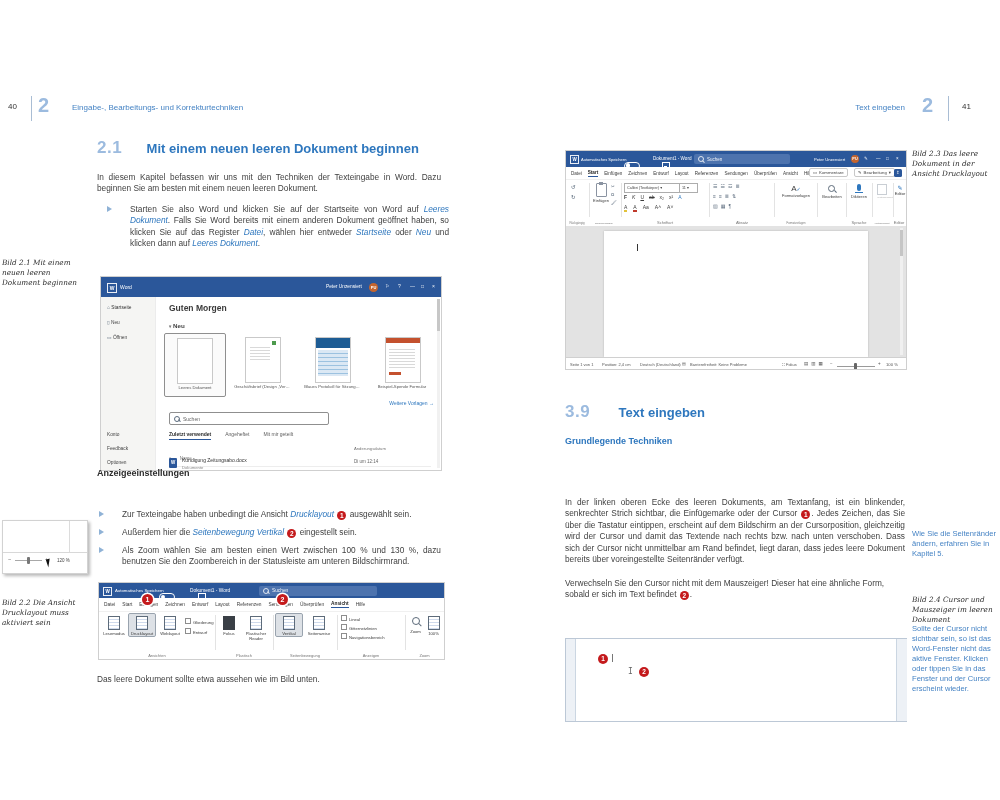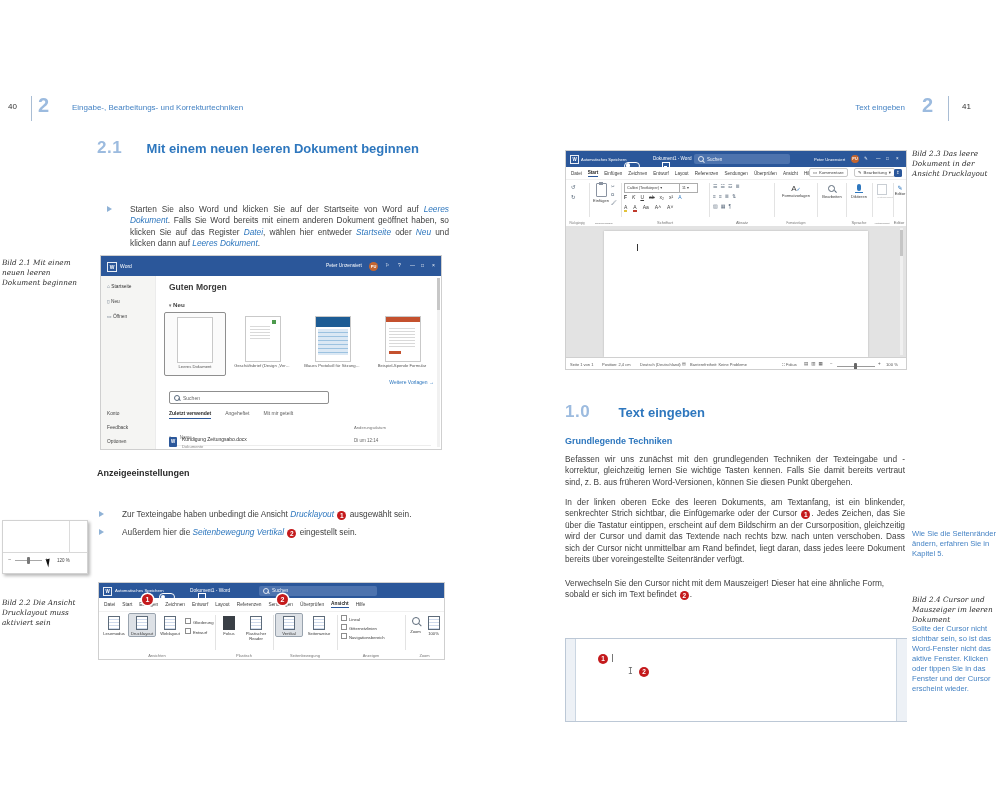--- a/index.html
+++ b/index.html
@@ -91,27 +91,28 @@
   </div>
   <div class="a caption" style="left:2px;top:598px;width:80px;">Bild 2.2 Die Ansicht Drucklayout muss aktiviert sein</div>
 
   <div class="a" style="left:97px;top:130px;width:344px;height:580px;">
 
     <div class="a" style="left:0;top:8px;width:344px;">
       <span class="sec-num">2.1</span>
       <span class="sec-title" style="margin-left:20px;">Mit einem neuen leeren Dokument beginnen</span>
     </div>
 
+    <div class="a body-text" style="left:0;top:42px;width:344px;">In diesem Kapitel befassen wir uns mit den Techniken der Texteingabe in Word. Dazu beginnen Sie am besten mit einem neuen leeren Dokument.</div>
 
     <div class="a" style="left:8px;top:74px;width:344px;">
       <div class="a bullet-tri" style="left:2px;top:2px;"></div>
       <div class="body-text" style="margin-left:25px;width:319px;"><span>Starten Sie also Word und klicken Sie auf der Startseite von Word auf </span><span class="seg-link">Leeres Dokument</span><span>. Falls Sie Word bereits mit einem anderen Dokument geöffnet haben, so klicken Sie auf das Register </span><span class="seg-link">Datei</span><span>, wählen hier entweder </span><span class="seg-link">Startseite</span><span> oder </span><span class="seg-link">Neu</span><span> und klicken dann auf </span><span class="seg-link">Leeres Dokument</span><span>.</span></div>
     </div>
 
-    <div class="shot" style="left:3px;top:125px;width:340px;height:193px;">
+    <div class="shot" style="left:3px;top:146px;width:340px;height:193px;">
       <div class="wtb" style="height:20px;">
         <span class="a wlogo" style="left:6px;top:6px;">W</span>
         <span class="a t5" style="left:19px;top:7px;">Word</span>
         <span class="a" style="left:225px;top:7px;font-size:4.8px;">Peter Unzensiert</span>
         <span class="a avatar" style="left:268px;top:5.5px;width:9px;height:9px;font-size:4px;line-height:9px;">PU</span>
         <span class="a winbtn t5" style="left:284px;top:6px;">⚐</span>
         <span class="a winbtn t5" style="left:297px;top:6px;">?</span>
         <span class="a winbtn t5" style="left:309px;top:6px;">—</span>
         <span class="a winbtn t5" style="left:320px;top:6px;">□</span>
         <span class="a winbtn t5" style="left:331px;top:6px;">×</span>
@@ -184,20 +185,24 @@
 
     <div class="a blk-head" style="left:0;top:338px;">Anzeigeeinstellungen</div>
 
     <div class="a" style="left:0;top:379px;width:344px;">
       <div class="a bullet-tri" style="left:2px;top:2px;"></div>
       <div class="body-text" style="margin-left:25px;width:319px;text-align:left;"><span>Zur Texteingabe haben unbedingt die Ansicht </span><span class="seg-link">Drucklayout</span><span> </span><span class="seg-badge">1</span><span> ausgewählt sein.</span></div>
     </div>
     <div class="a" style="left:0;top:397px;width:344px;">
       <div class="a bullet-tri" style="left:2px;top:2px;"></div>
       <div class="body-text" style="margin-left:25px;width:319px;text-align:left;"><span>Außerdem hier die </span><span class="seg-link">Seitenbewegung Vertikal</span><span> </span><span class="seg-badge">2</span><span> eingestellt sein.</span></div>
+    </div>
+    <div class="a" style="left:0;top:415px;width:344px;">
+      <div class="a bullet-tri" style="left:2px;top:2px;"></div>
+      <div class="body-text" style="margin-left:25px;width:319px;"><span>Als Zoom wählen Sie am besten einen Wert zwischen 100 % und 130 %, dazu benutzen Sie den Zoombereich in der Statusleiste am unteren Bildschirmrand.</span></div>
     </div>
 
     <div class="shot" style="left:1px;top:452px;width:345px;height:76px;">
       <div class="wtb" style="height:15px;">
         <span class="a wlogo" style="left:4px;top:3.5px;width:7px;height:7px;line-height:7px;font-size:4.5px;">W</span>
         <span class="a toggle" style="left:60px;top:4px;"></span>
         <span class="a" style="left:16px;top:5px;font-size:4.3px;">Automatisches Speichern</span>
         <span class="a savic" style="left:79px;top:4px;"></span>
         <span class="a t48" style="left:91px;top:4.5px;">Dokument1 - Word</span>
         <div class="spill" style="left:160px;top:2.5px;width:110px;height:10px;">
@@ -250,20 +255,21 @@
             <span class="a" style="left:7px;top:8px;width:3.5px;height:1px;background:#5d6b7a;transform:rotate(45deg);"></span>
           </div><span>Zoom</span>
         </div>
         <div class="vbtn" style="left:326px;top:2px;width:17px;"><div class="ic" style="width:10px;height:12px;"></div><span>100%</span></div>
         <div class="glabel" style="left:308px;width:35px;">Zoom</div>
       </div>
       <div class="badge-lg" style="left:43px;top:11px;">1</div>
       <div class="badge-lg" style="left:178px;top:11px;">2</div>
     </div>
 
+    <div class="a body-text" style="left:0;top:544px;width:344px;text-align:left;">Das leere Dokument sollte etwa aussehen wie im Bild unten.</div>
   </div>
 
   <div class="a" style="left:565px;top:150px;width:340px;height:600px;">
 
     <div class="shot" style="left:0;top:0;width:340px;height:218px;">
       <div class="wtb" style="height:16px;">
         <span class="a wlogo" style="left:4px;top:4px;width:7px;height:7px;line-height:7px;font-size:4.5px;">W</span>
         <span class="a toggle" style="left:58px;top:4.5px;"></span>
         <span class="a t4" style="left:15px;top:5.5px;">Automatisches Speichern</span>
         <span class="a savic" style="left:76px;top:4.5px;"></span>
@@ -403,27 +409,26 @@
         <span class="a t45" style="left:238px;top:3px;color:#555;letter-spacing:3px;">▤▥▦</span>
         <span class="a t45" style="left:264px;top:3px;color:#555;">−</span>
         <span class="a" style="left:271px;top:8px;width:38px;height:1px;background:#9a9a9a;"></span>
         <span class="a" style="left:288px;top:5px;width:2.5px;height:7px;background:#666;border-radius:1px;"></span>
         <span class="a t45" style="left:312px;top:3px;color:#555;">+</span>
         <span class="a t42" style="left:320px;top:3.5px;color:#555;">100 %</span>
       </div>
     </div>
 
     <div class="a" style="left:0;top:252px;width:340px;">
-      <span class="sec-num">1.0</span>
+      <span class="sec-num">3.9</span>
       <span class="sec-title" style="margin-left:24px;">Text eingeben</span>
     </div>
 
     <div class="a sub-head" style="left:0;top:286px;">Grundlegende Techniken</div>
 
-    <div class="a body-text" style="left:0;top:304px;width:340px;">Befassen wir uns zunächst mit den grundlegenden Techniken der Texteingabe und -korrektur, gleichzeitig lernen Sie wichtige Tasten kennen. Falls Sie damit bereits vertraut sind, z. B. aus früheren Word-Versionen, können Sie diesen Punkt übergehen.</div>
     <div class="a body-text" style="left:0;top:347px;width:340px;"><span>In der linken oberen Ecke des leeren Dokuments, am Textanfang, ist ein blinkender, senkrechter Strich sichtbar, die Einfügemarke oder der Cursor </span><span class="seg-badge">1</span><span>. Jedes Zeichen, das Sie über die Tastatur eintippen, erscheint auf dem Bildschirm an der Cursorposition, gleichzeitig wird der Cursor und damit das Textende nach rechts bzw. nach unten verschoben. Dass sich der Cursor nicht unmittelbar am Rand befindet, liegt daran, dass jedes leere Dokument bereits über voreingestellte Seitenränder verfügt.</span></div>
     <div class="a body-text" style="left:0;top:428px;width:340px;text-align:left;"><span>Verwechseln Sie den Cursor nicht mit dem Mauszeiger! Dieser hat eine ähnliche Form, sobald er sich im Text befindet </span><span class="seg-badge">2</span><span>.</span></div>
 
     <div class="a" style="left:0;top:488px;width:340px;height:82px;border:1px solid #bcc8d6;background:#fff;">
       <div class="a" style="left:0;top:0;width:9px;height:82px;background:#edf1f6;border-right:1px solid #cbd6e2;"></div>
       <div class="a" style="left:330px;top:0;width:10px;height:82px;background:#edf1f6;border-left:1px solid #cbd6e2;"></div>
       <div class="badge-sm" style="left:32px;top:15px;">1</div>
       <div class="page-cursor" style="left:46px;top:15px;height:8px;background:#777;"></div>
       <div class="a" style="left:62px;top:28px;font-family:'DejaVu Sans Mono',monospace;font-size:8px;color:#666;">I</div>
       <div class="badge-sm" style="left:73px;top:28px;">2</div>

